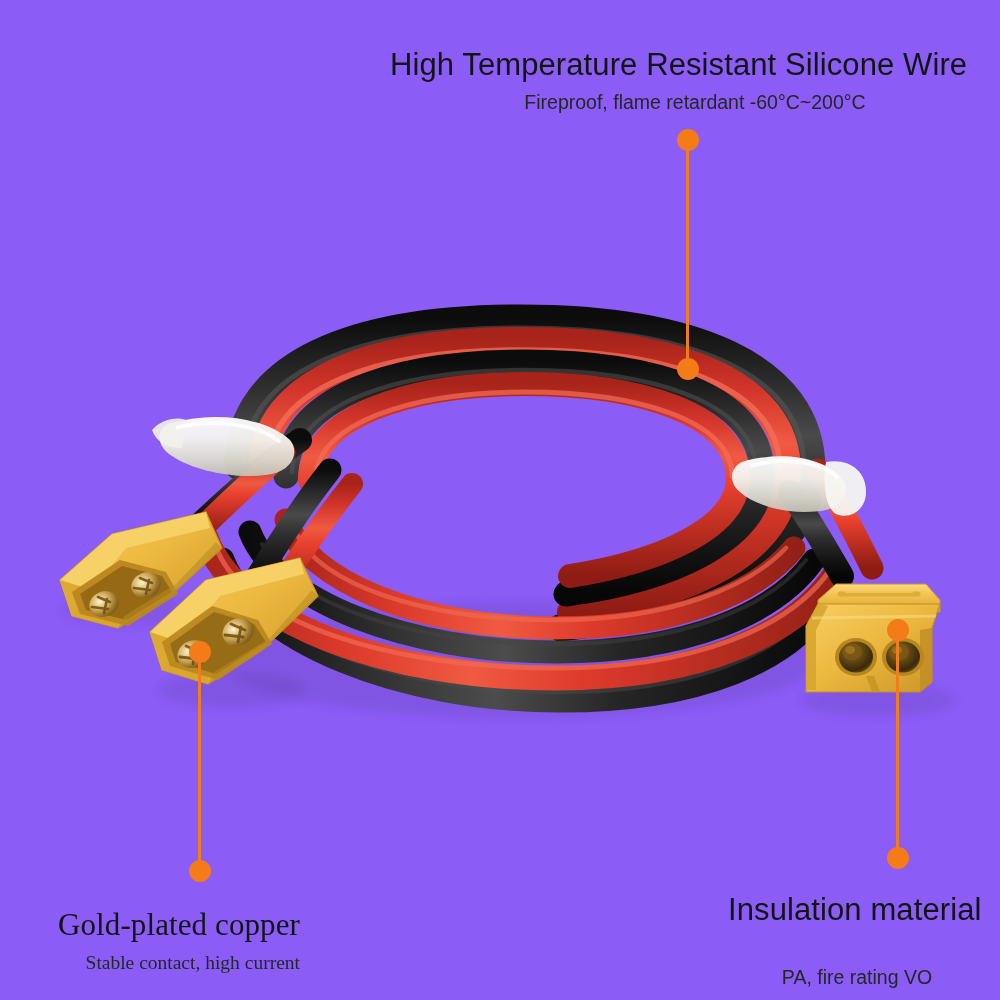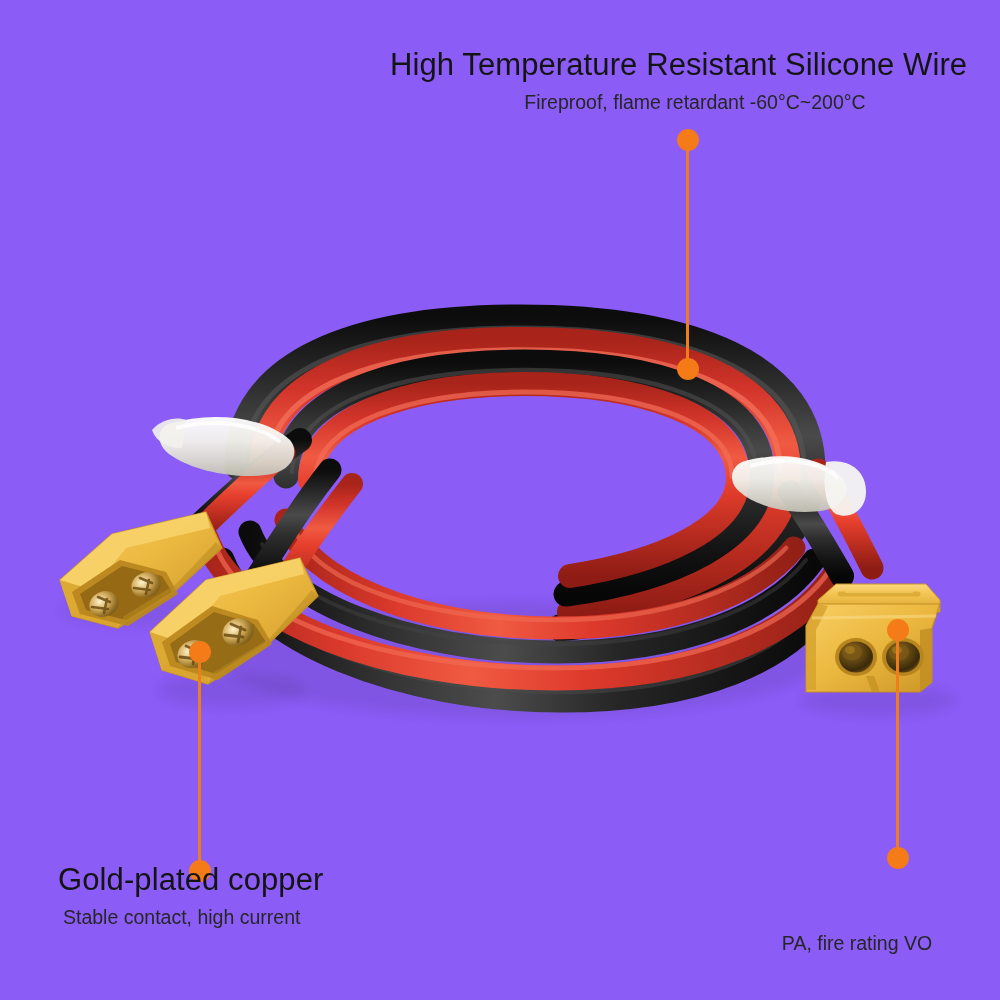--- a/index.html
+++ b/index.html
@@ -36,22 +36,22 @@
     font-size: 19.5px;
     font-weight: 400;
     white-space: nowrap;
     line-height: 1.1;
     margin-top: 10px;
   }
 
   #anno-top       { top: 48px;  left: 390px; text-align: left; }
   #anno-top .anno-sub { text-align: center; width: 610px; margin-left: 0; padding-right: 95px;}
 
-  #anno-bl        { top: 863px; left: 58px; text-align: left; }
-  #anno-bl .anno-sub { text-align: left; padding-left: 5px; }
+  #anno-bl        { top: 908px; left: 58px; text-align: left; font-family: Liberation Serif, serif; }
+  #anno-bl .anno-sub { text-align: right; padding-left: 5px; }
 
   #anno-br        { top: 893px; left: 728px; text-align: left; }
   #anno-br .anno-sub { text-align: center; width: 258px; margin-top: 40px; }
 
   
   .leader { position: absolute; }
   .leader-line {
     position: absolute;
     width: 3px;
     background: #F07D1B;
@@ -342,16 +342,17 @@
     <div class="anno-title">High Temperature Resistant Silicone Wire</div>
     <div class="anno-sub">Fireproof, flame retardant -60°C~200°C</div>
   </div>
 
   <div class="anno" id="anno-bl">
     <div class="anno-title">Gold-plated copper</div>
     <div class="anno-sub">Stable contact, high current</div>
   </div>
 
   <div class="anno" id="anno-br">
+    <div class="anno-title">Insulation material</div>
     <div class="anno-sub">PA, fire rating VO</div>
   </div>
 
 </div>
 
 </body></html>

